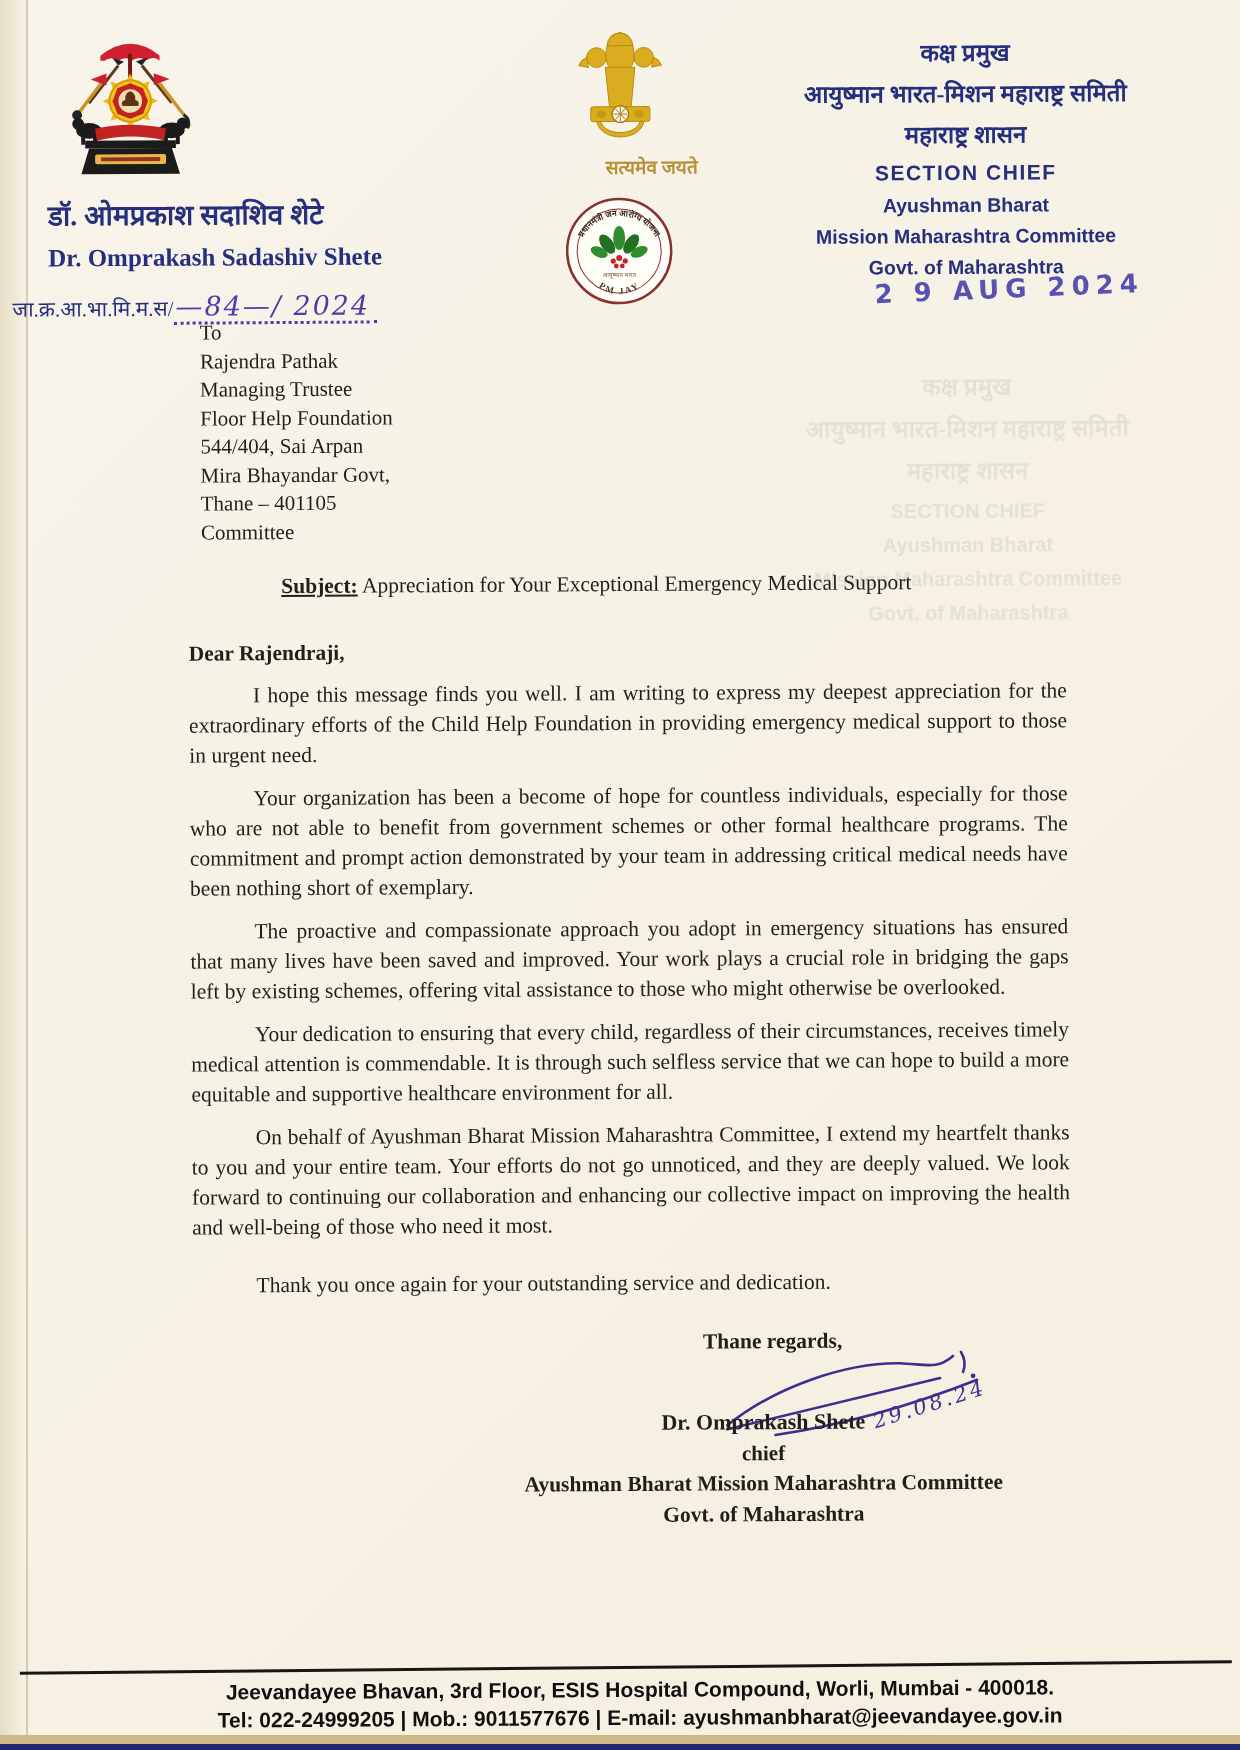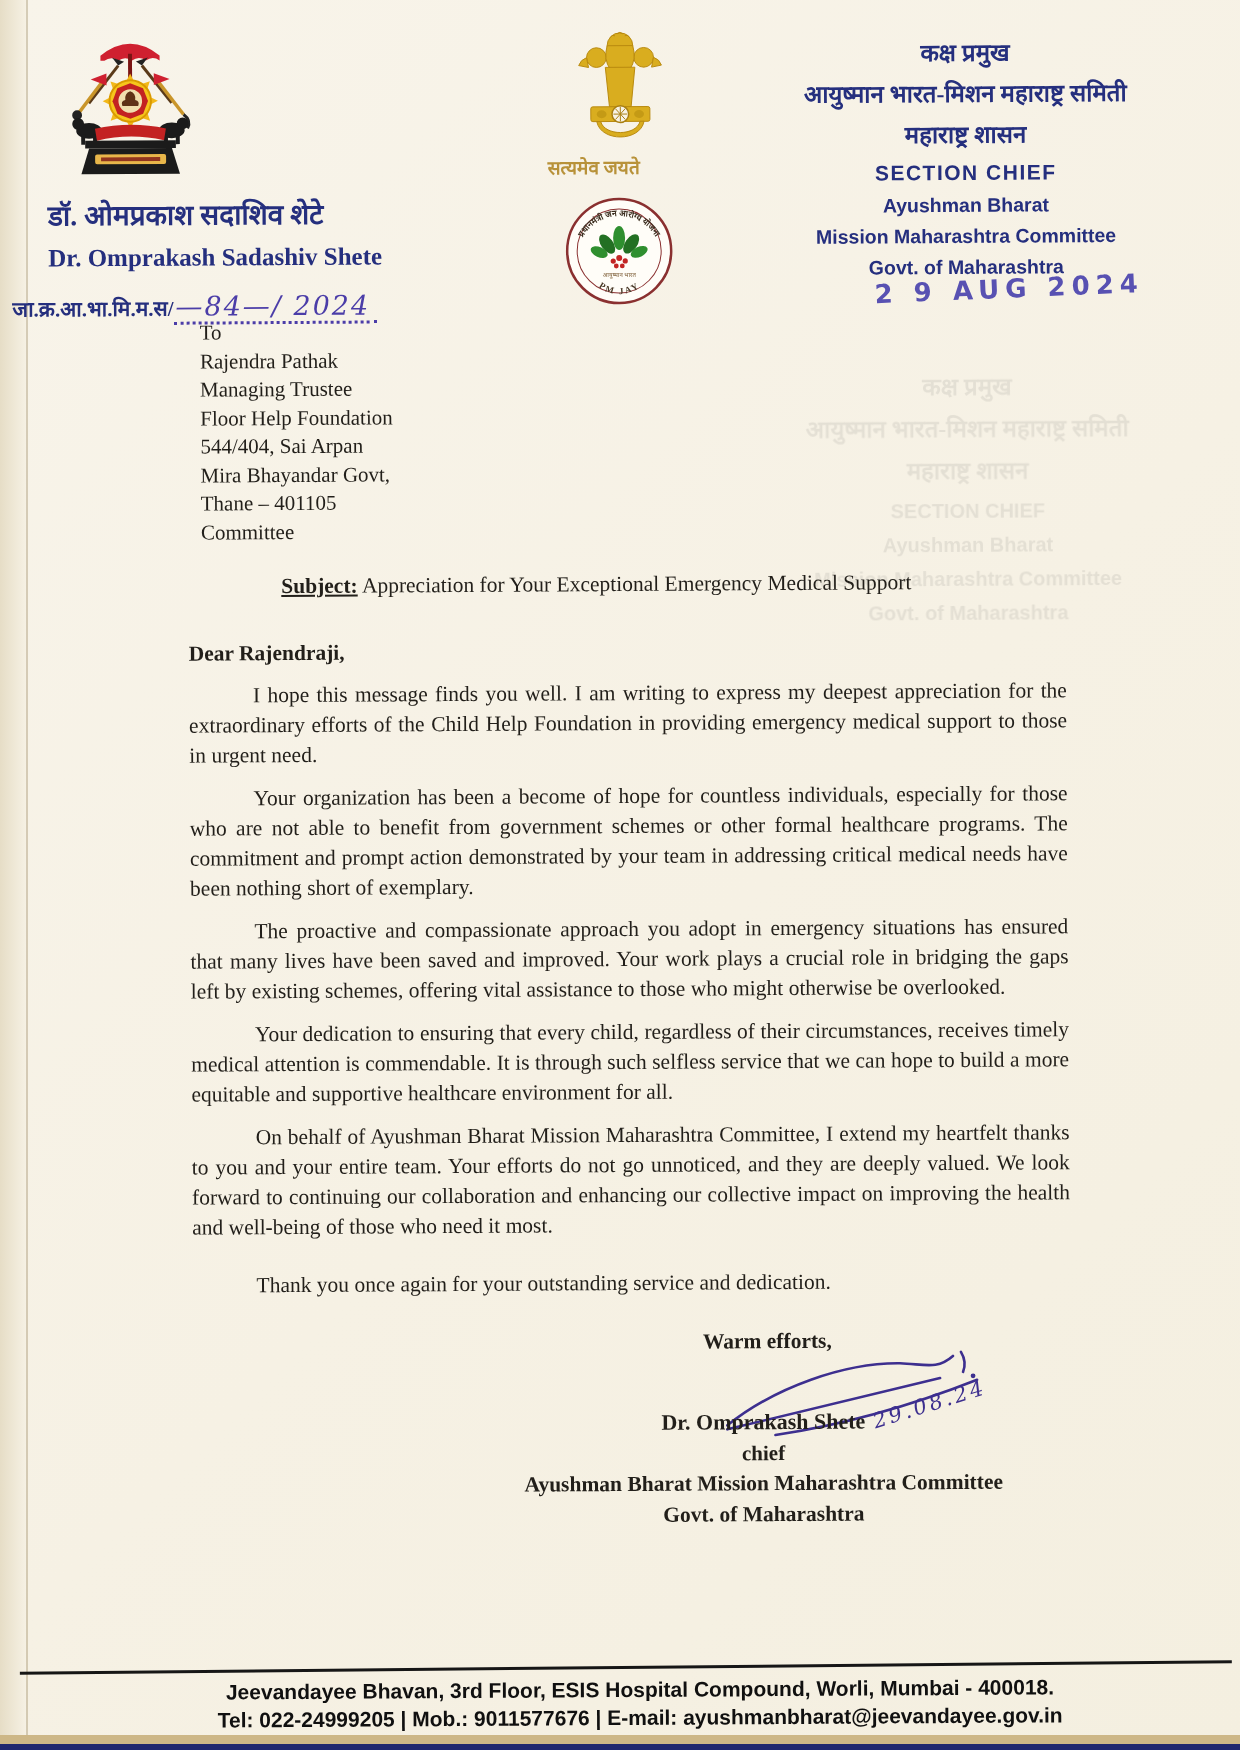--- a/index.html
+++ b/index.html
@@ -20,27 +20,27 @@
   .bottom-strip{position:absolute;left:0;top:1735px;width:100%;height:9px;background:#cdb787;}
   .bottom-bar{position:absolute;left:0;top:1744px;width:100%;height:6px;}
 
   
   .crest{position:absolute;left:66px;top:26px;width:138px;height:152px;}
   .name-dev{position:absolute;left:52px;top:196px;width:380px;
     font-weight:bold;font-size:28px;line-height:34px;}
   .name-eng{position:absolute;left:52px;top:240px;width:420px;
     font-weight:bold;font-size:25px;line-height:30px;font-family:"Liberation Serif",serif;}
   .ref-line{position:absolute;left:16px;top:288px;width:440px;white-space:nowrap;}
-  .ref-label{font-weight:bold;font-size:21px;margin-top:16px;}
+  .ref-label{font-weight:normal;font-size:21px;margin-top:16px;}
   .ref-hand{font-size:27px;font-style:italic;font-family:"DejaVu Serif",serif;
     border-bottom:3px dotted #4b3da8;padding:0 6px 0 2px;letter-spacing:2px;}
 
   
   .emblem{position:absolute;left:574px;top:24px;width:102px;height:128px;}
-  .motto{position:absolute;left:552px;top:154px;width:150px;text-align:left;
+  .motto{position:absolute;left:552px;top:154px;width:150px;text-align:right;
     font-weight:bold;font-size:19px;color:#b8923a;}
   .pmjay{position:absolute;left:568px;top:196px;width:110px;height:110px;}
 
   
   .right-block{position:absolute;left:752px;top:40px;width:436px;text-align:center;}
   .right-block .dev{font-weight:bold;font-size:24px;line-height:30px;margin-bottom:11px;}
   .right-block .sc{font-family:"Liberation Sans",sans-serif;font-weight:bold;font-size:21px;
     letter-spacing:1.5px;margin-bottom:7px;}
   .right-block .eng{font-family:"Liberation Sans",sans-serif;font-weight:bold;font-size:19.5px;
     line-height:27px;margin-bottom:4px;}
@@ -257,21 +257,21 @@
     <div class="body-text">
       <p class="salutation">Dear Rajendraji,</p>
       <p class="para">I hope this message finds you well. I am writing to express my deepest appreciation for the extraordinary efforts of the Child Help Foundation in providing emergency medical support to those in urgent need.</p>
       <p class="para">Your organization has been a become of hope for countless individuals, especially for those who are not able to benefit from government schemes or other formal healthcare programs. The commitment and prompt action demonstrated by your team in addressing critical medical needs have been nothing short of exemplary.</p>
       <p class="para">The proactive and compassionate approach you adopt in emergency situations has ensured that many lives have been saved and improved. Your work plays a crucial role in bridging the gaps left by existing schemes, offering vital assistance to those who might otherwise be overlooked.</p>
       <p class="para">Your dedication to ensuring that every child, regardless of their circumstances, receives timely medical attention is commendable. It is through such selfless service that we can hope to build a more equitable and supportive healthcare environment for all.</p>
       <p class="para">On behalf of Ayushman Bharat Mission Maharashtra Committee, I extend my heartfelt thanks to you and your entire team. Your efforts do not go unnoticed, and they are deeply valued. We look forward to continuing our collaboration and enhancing our collective impact on improving the health and well-being of those who need it most.</p>
       <p class="closing-line">Thank you once again for your outstanding service and dedication.</p>
     </div>
 
-    <div class="regards">Warm efforts,</div>
+    <div class="regards">Thane regards,</div>
     <svg class="sig" viewBox="0 0 310 115">
       <g stroke="#3d2f8f" fill="none" stroke-width="2.6" stroke-linecap="round">
         <path d="M12,88 C60,50 130,26 185,27 C210,28 222,34 238,20"></path>
         <path d="M12,92 L225,42"></path>
         <path d="M60,98 C130,88 200,68 262,44"></path>
         <path d="M246,16 q6,10 2,20"></path>
       </g>
       <circle cx="258" cy="40" r="2.4" fill="#3d2f8f"></circle>
       <text x="160" y="92" transform="rotate(-17 160 92)" font-size="21" letter-spacing="3" fill="#3d2f8f" font-style="italic" font-family="DejaVu Serif, serif">29.08.24</text>
     </svg>

